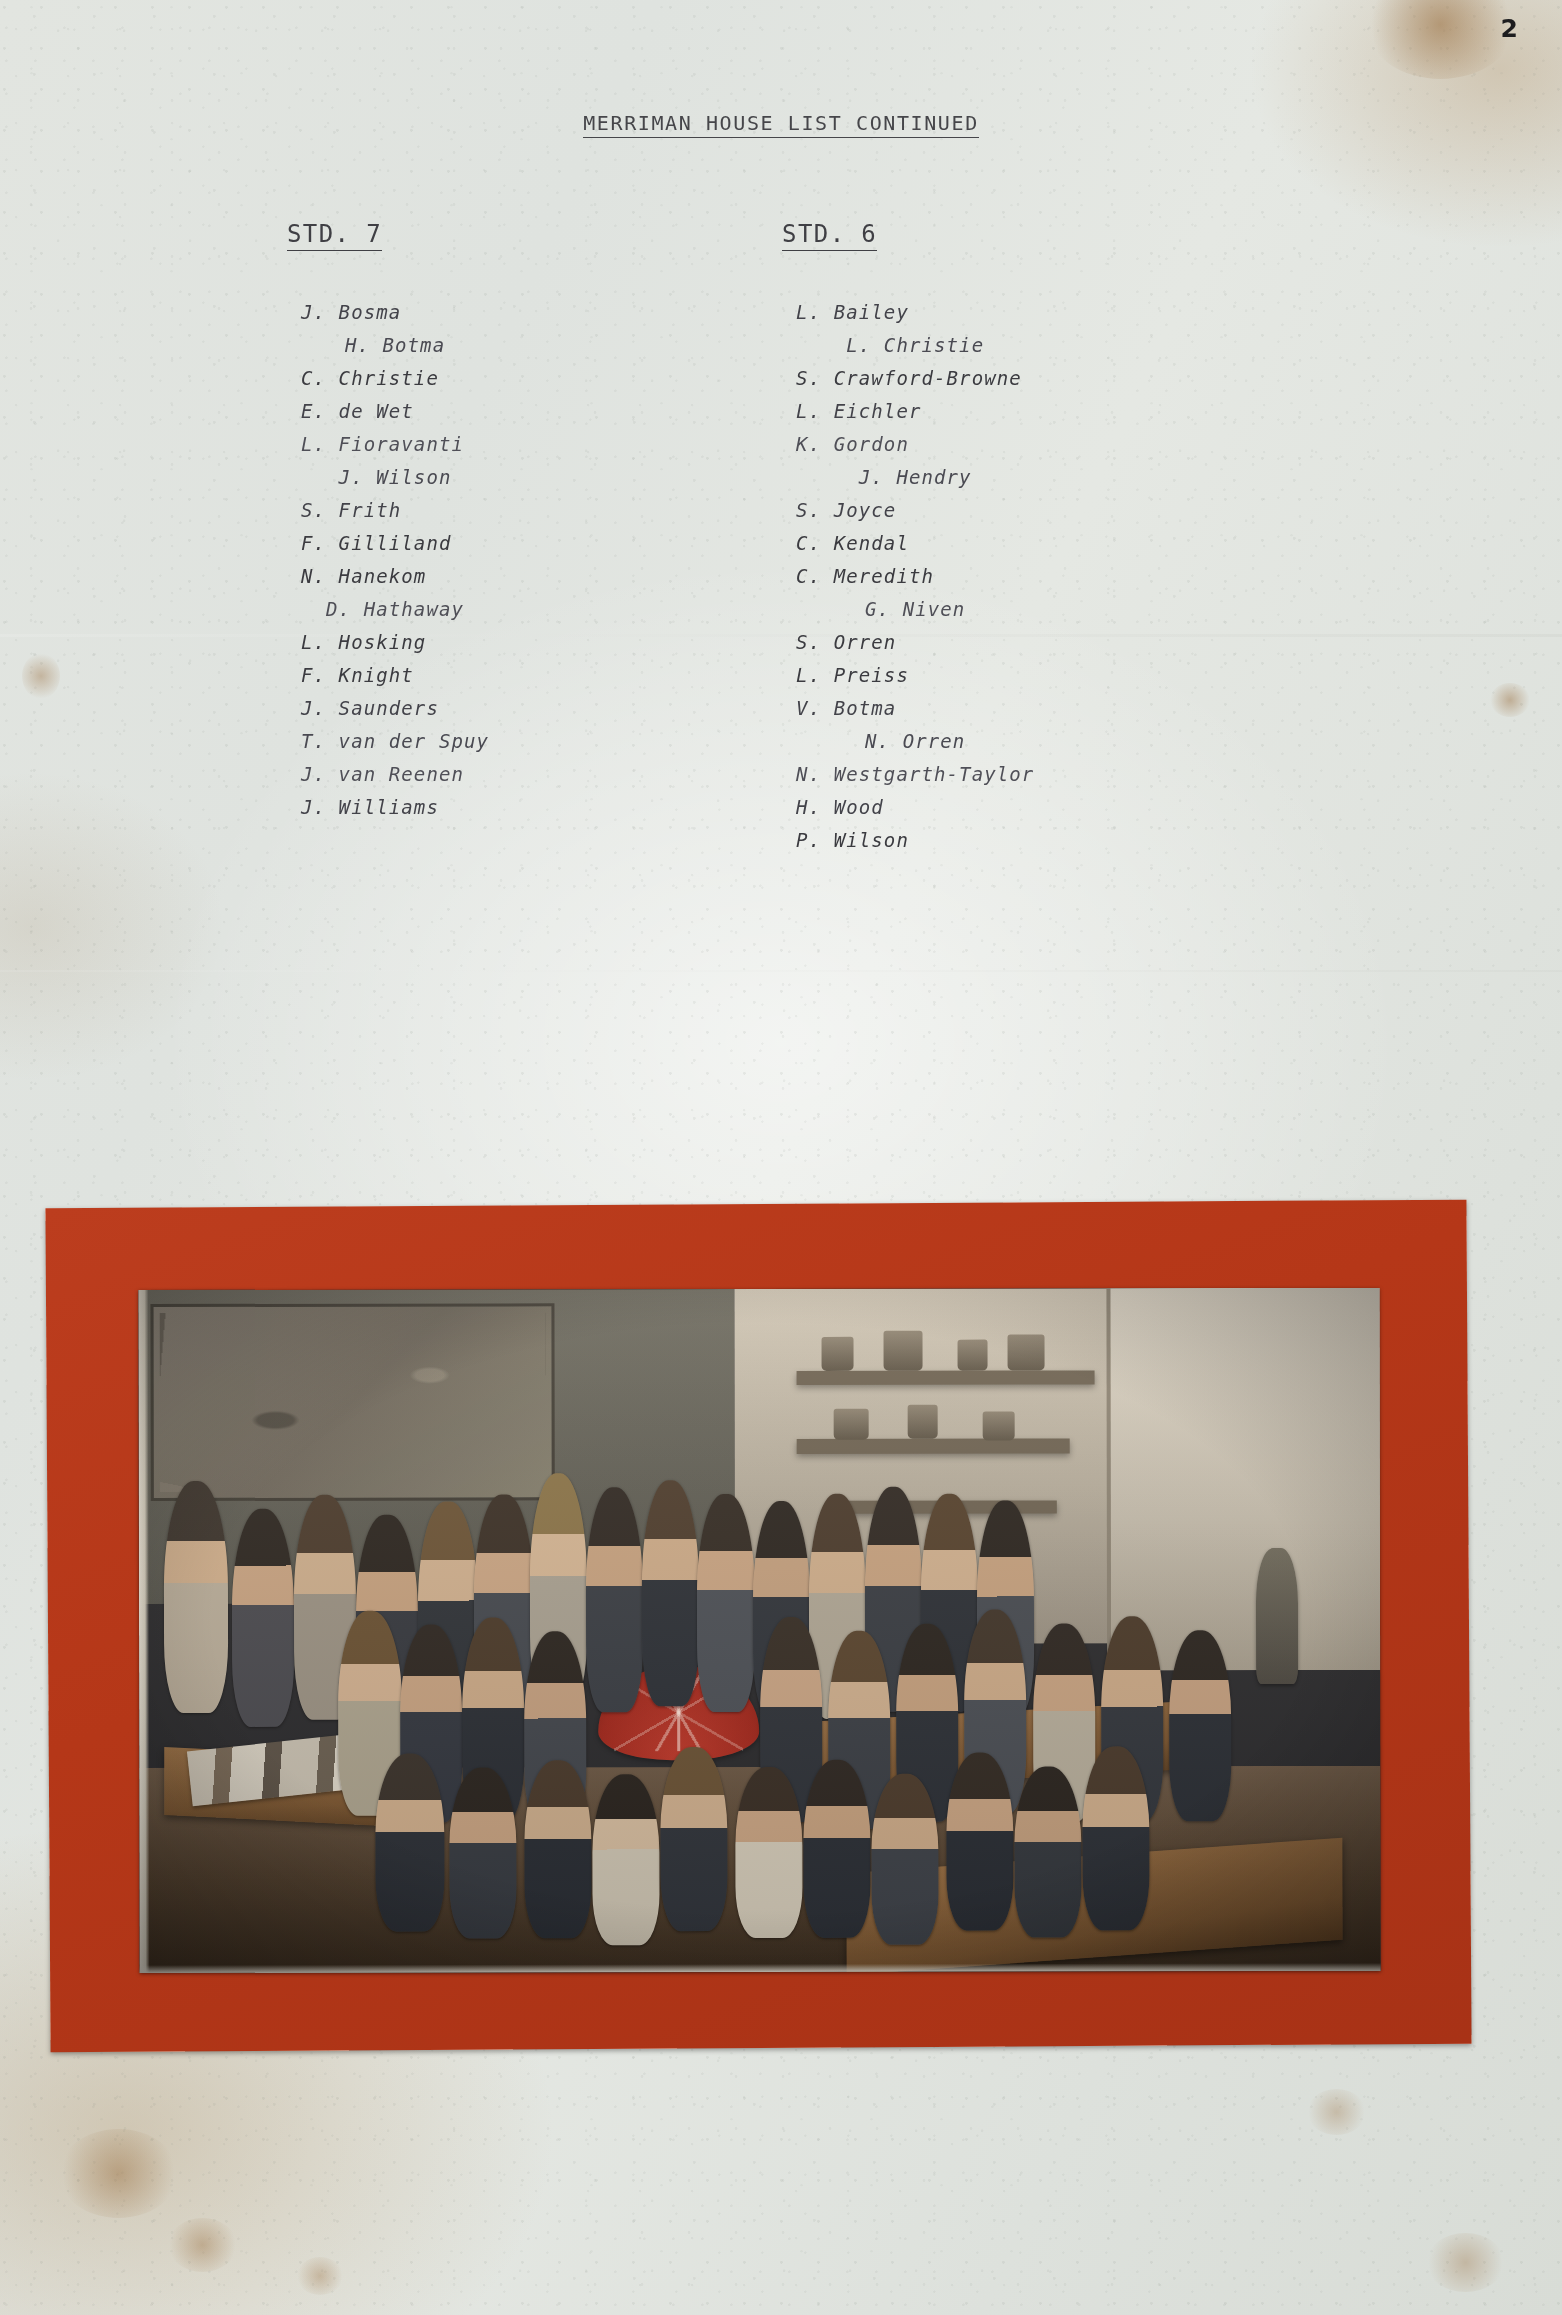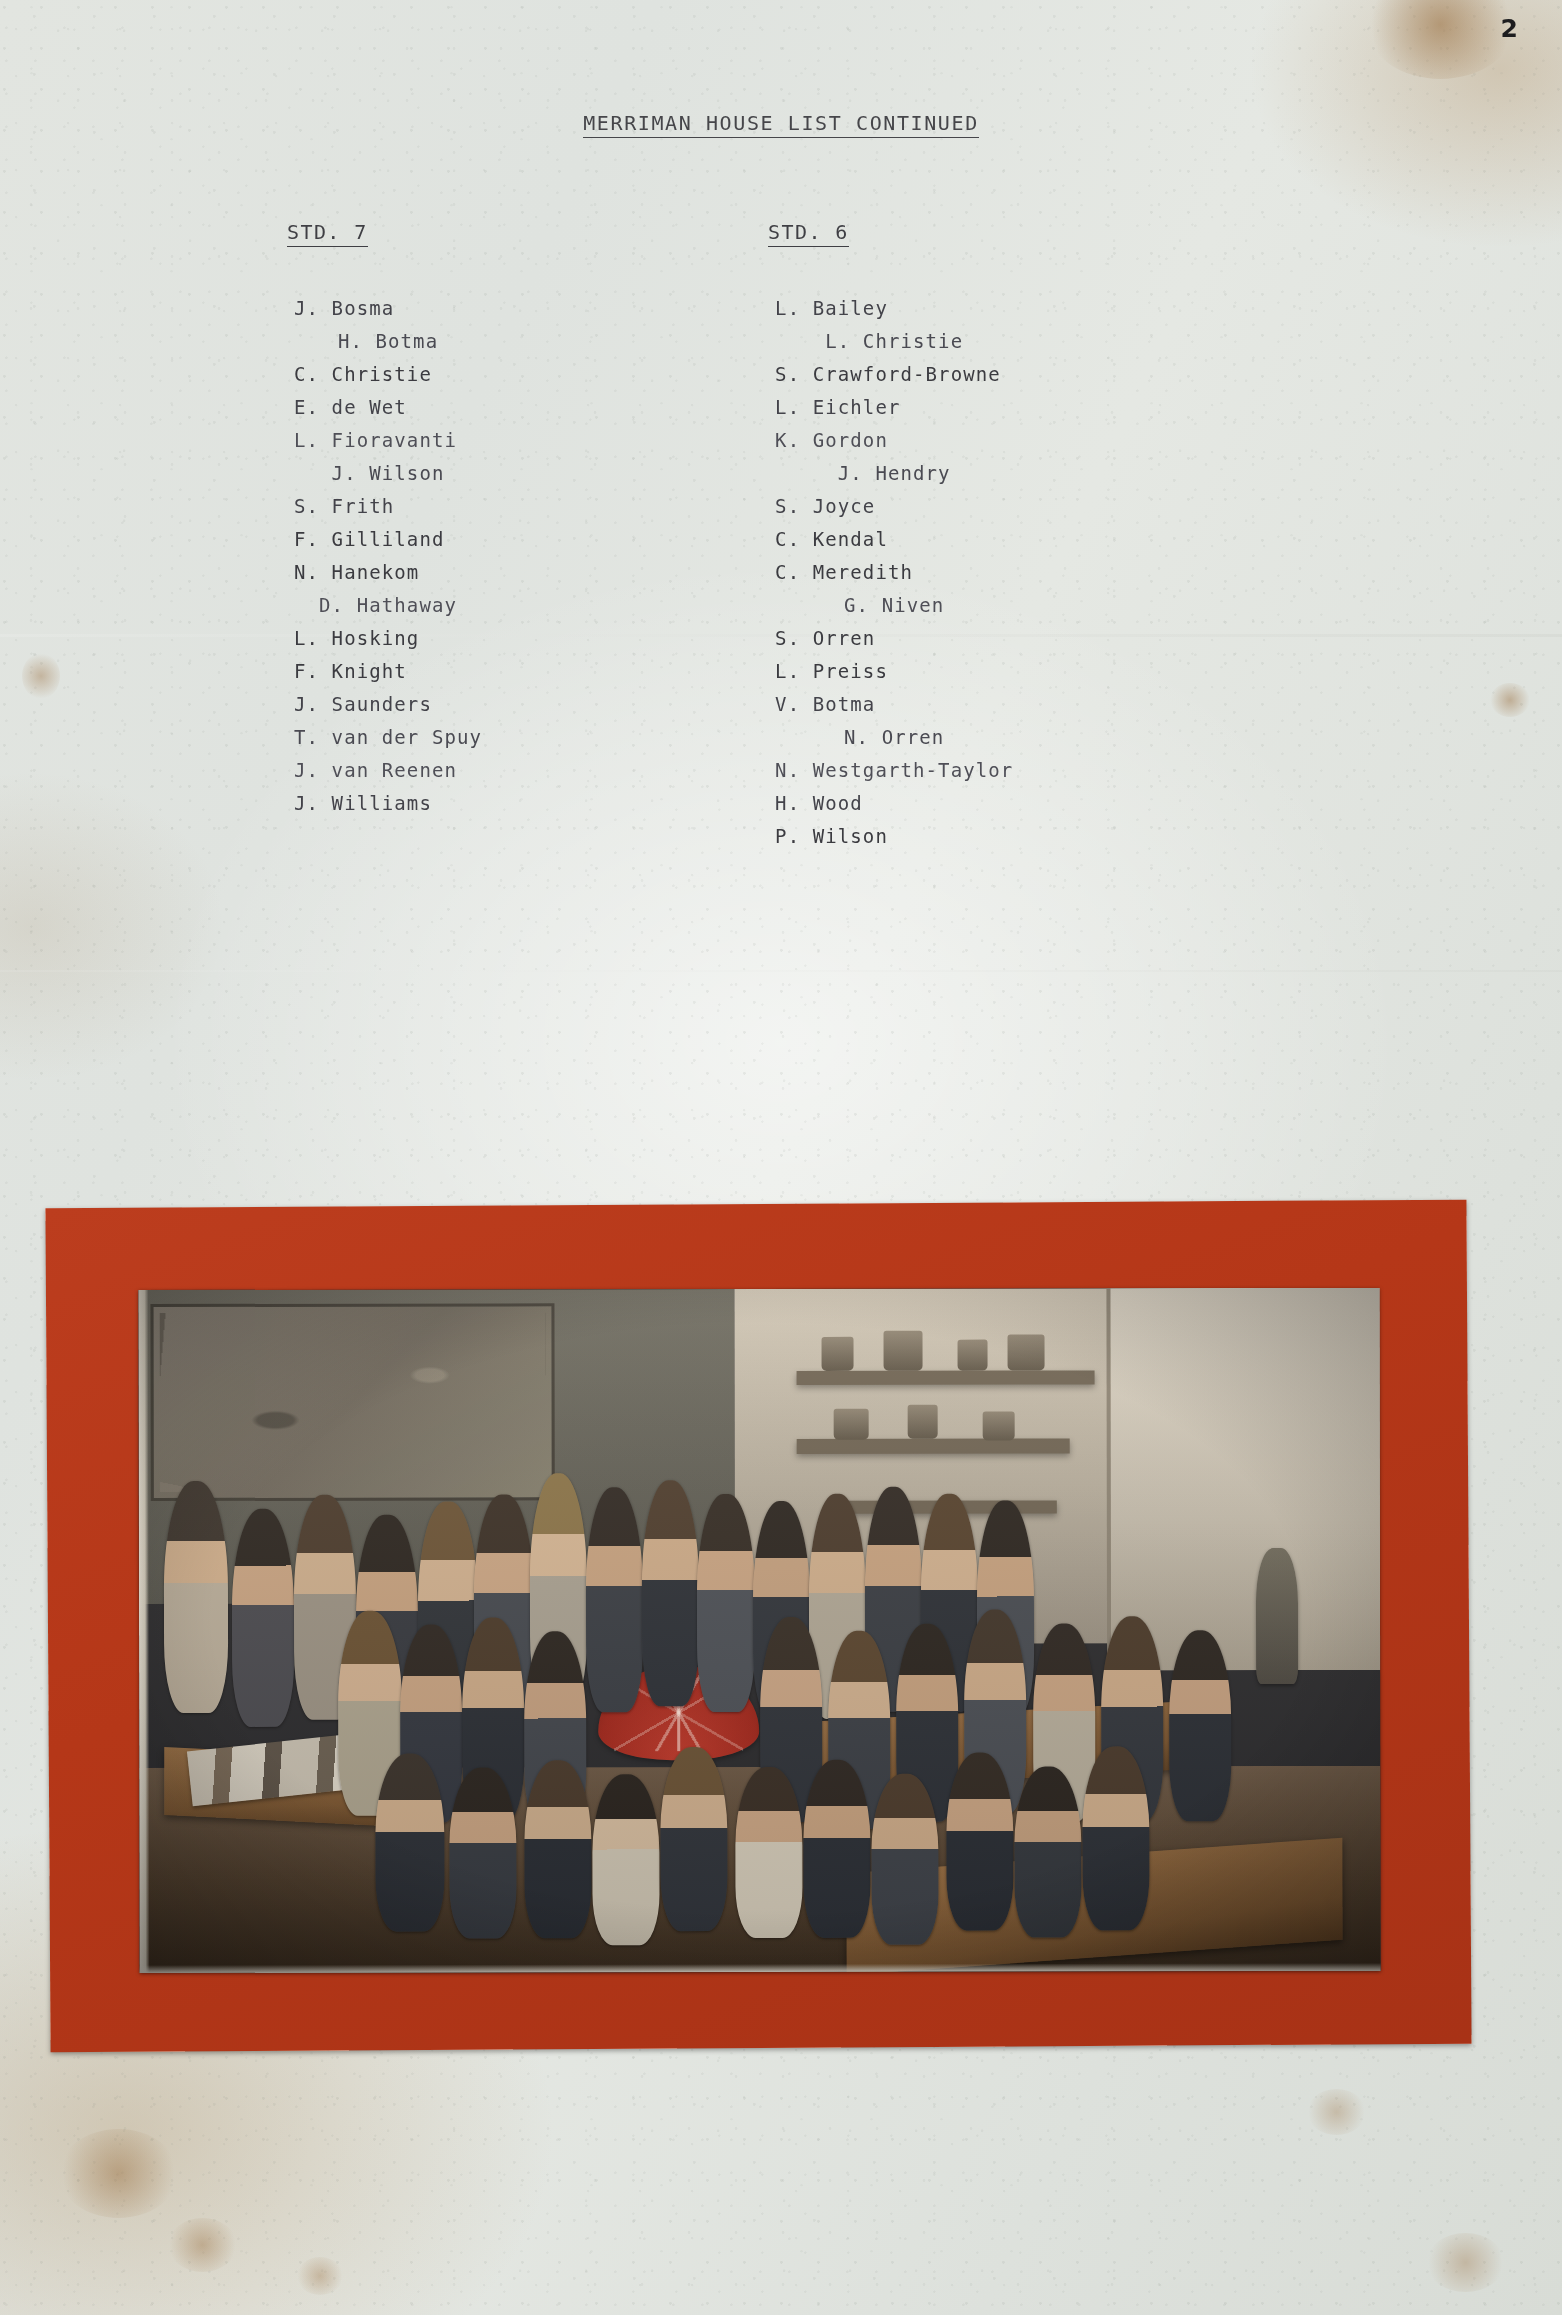--- a/index.html
+++ b/index.html
@@ -70,33 +70,34 @@
   }
   .columns {
     position: absolute;
     top: 220px;
     left: 287px;
     width: 1030px;
     display: flex;
     gap: 285px;
   }
   .col-head {
-    font-size: 20px;
+    font-size: 24px;
     letter-spacing: 1.4px;
     color: #3f3f44;
     margin-bottom: 48px;
   }
   .col-head span {
     border-bottom: 1.5px solid #3f3f44;
     padding-bottom: 2px;
   }
   .name-list {
     list-style: none;
-    margin: 1px;
+    margin: 8px;
     padding: 0 0 0 6px;
+    font-style: italic;
   }
   .name-list li {
     font-size: 19px;
     line-height: 33px;
     letter-spacing: 1.1px;
     color: #3b3b40;
     white-space: pre;
   }
   
   .name-list li:nth-child(3n+1) { color: #43434a; }

